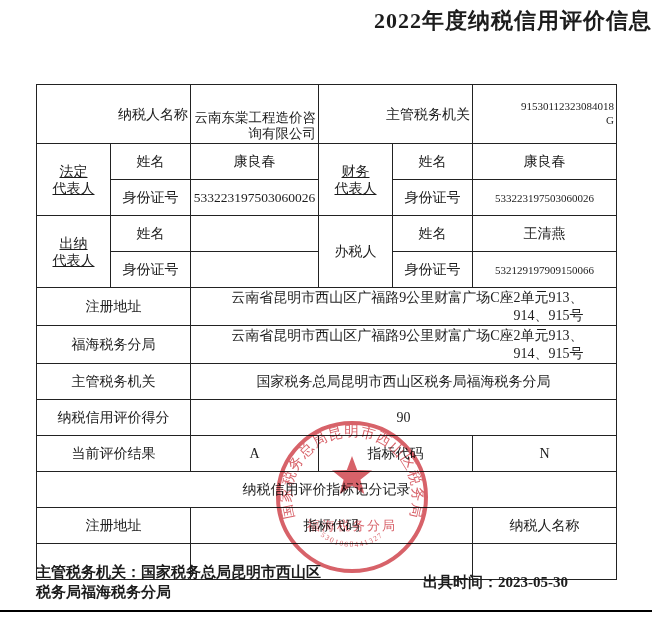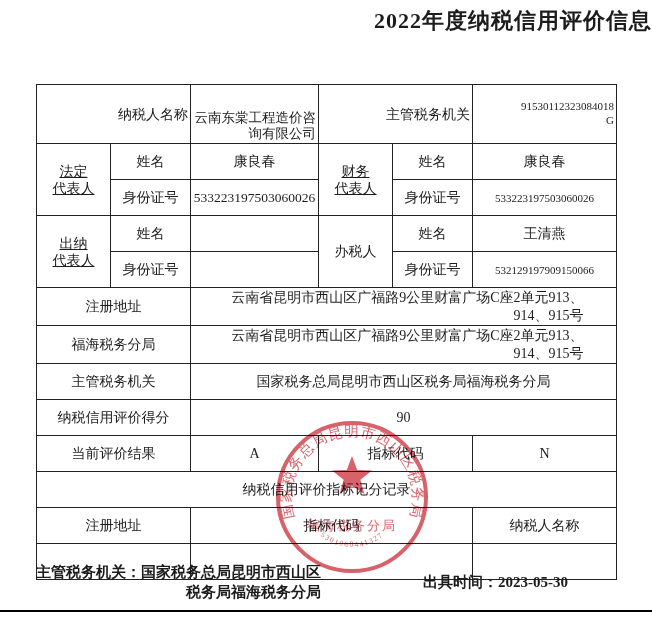--- a/index.html
+++ b/index.html
@@ -29,21 +29,21 @@
   .idline{font-size:13.5px;}
   .addr span{display:inline-block;max-width:360px;line-height:1.25;text-align:right;}
   .seal{
     position:absolute;left:272px;top:417px;width:160px;height:160px;
     opacity:0.82;mix-blend-mode:multiply;pointer-events:none;
   }
   .footer{
     position:absolute;left:36px;top:562px;width:580px;display:flex;
     align-items:center;font-weight:bold;font-size:15px;line-height:1.35;
   }
-  .footer-authority{width:285px;text-align:right;}
+  .footer-authority{width:285px;text-align:left;}
   .footer-issued{margin-left:auto;margin-right:48px;white-space:nowrap;}
   .bottom-rule{position:absolute;left:0;top:610px;width:652px;height:2px;background:#000;}
 </style>
 </head>
 <body>
 
 <div class="page">
 
   <h1 class="doc-title">2022年度纳税信用评价信息</h1>
 

